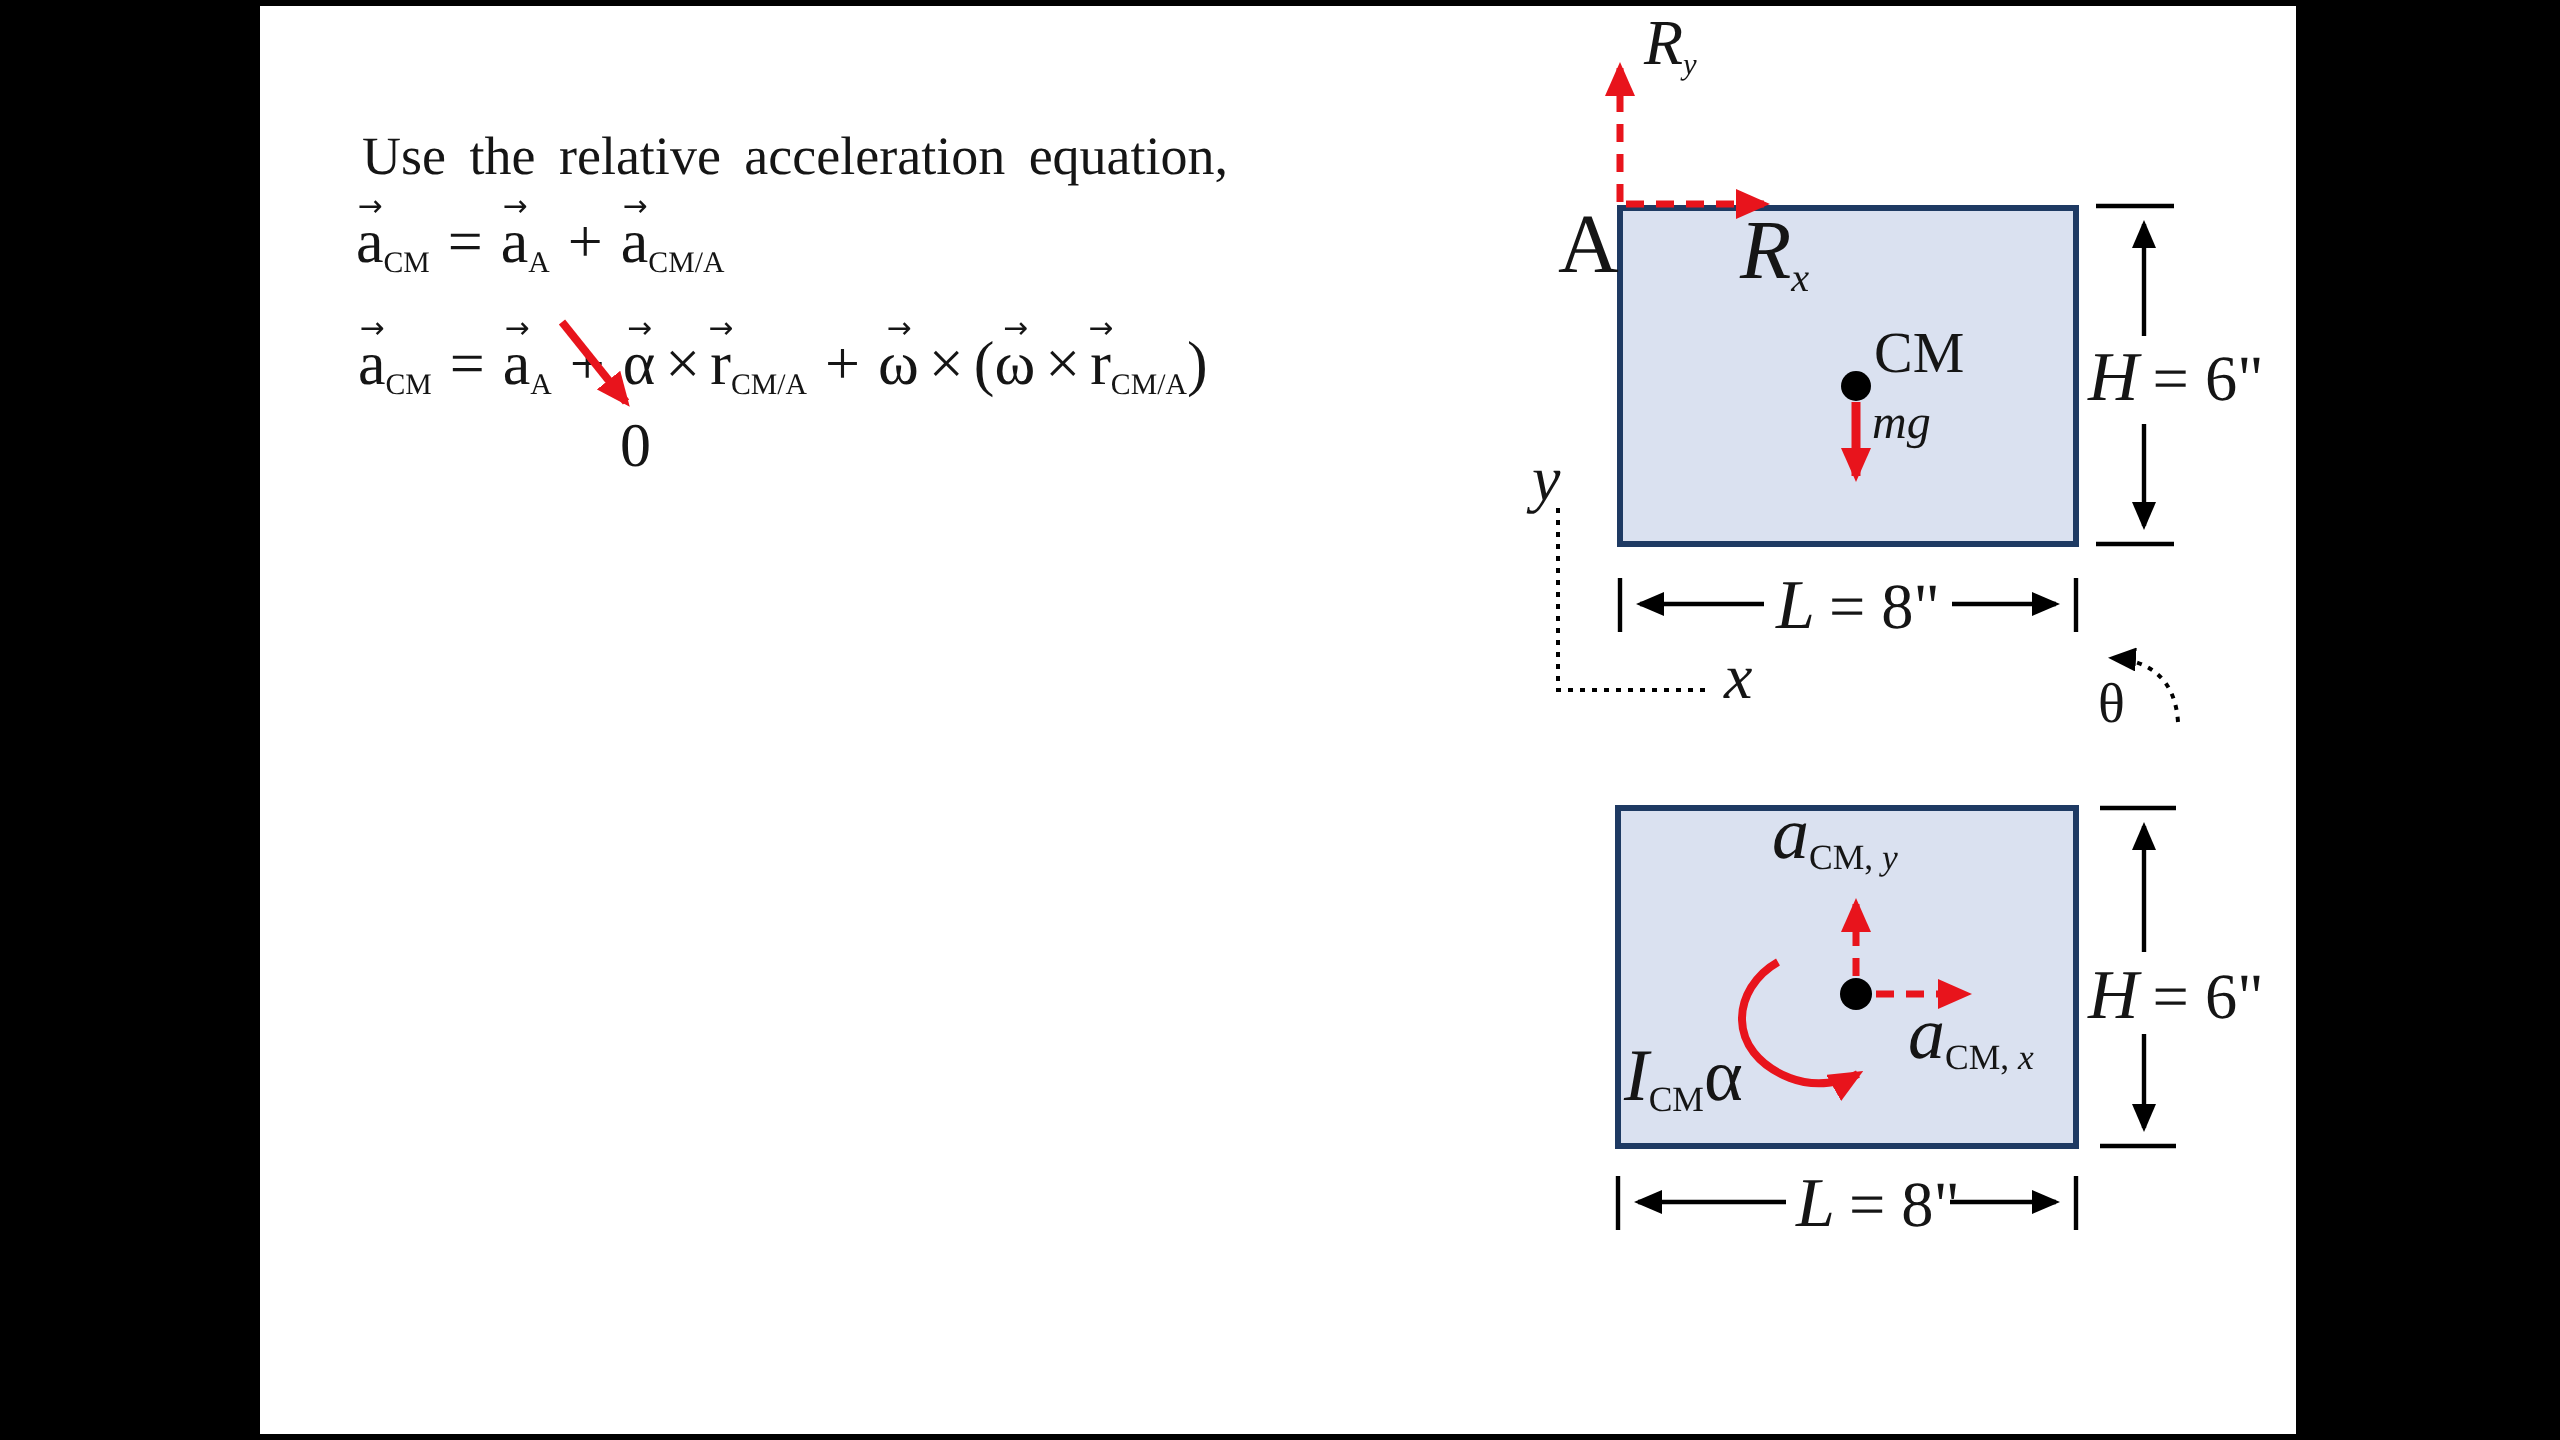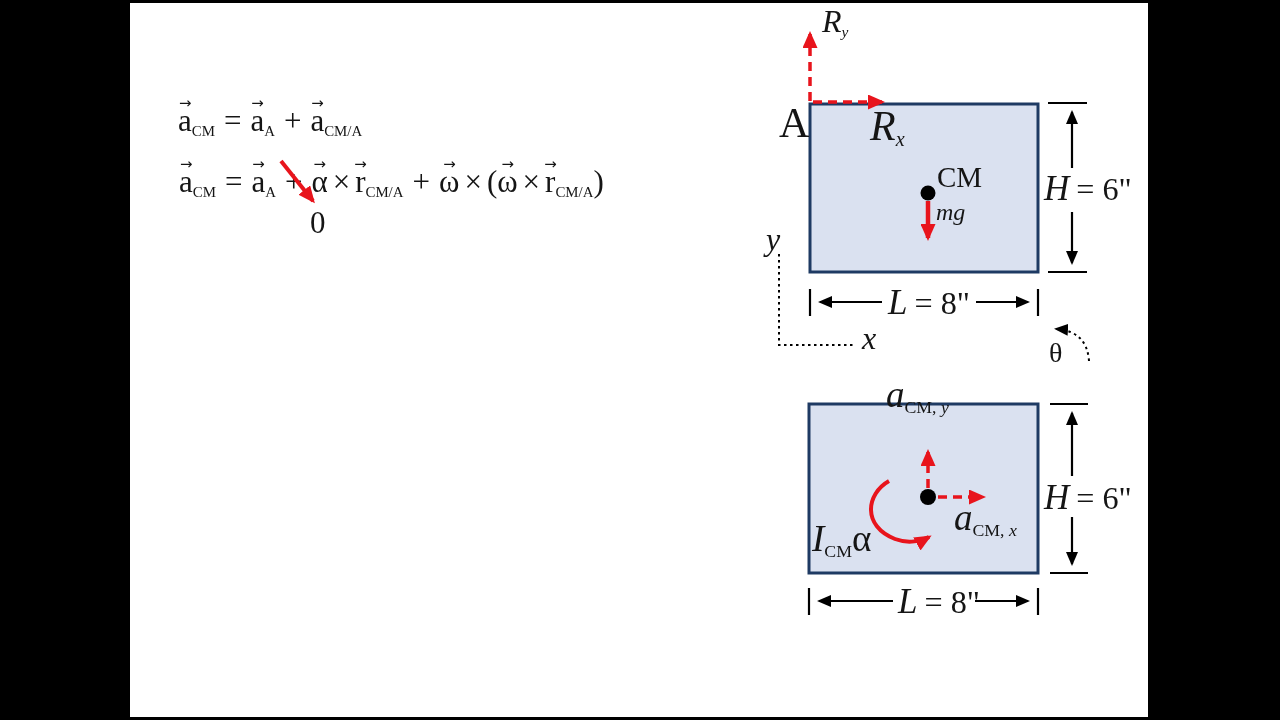--- a/index.html
+++ b/index.html
@@ -19,20 +19,21 @@
   .overlay{position:absolute;left:0;top:0;width:1280px;height:720px;pointer-events:none;}
   .dimlbl{font-size:35px;}
   .dimlbl .val{margin-left:7px;font-size:0.92em;}
 </style>
 </head>
 <body>
 
 <div class="stage">
   <div class="slide"></div>
 
+  <div class="intro abs" style="left:181px;top:64px;">Use the relative acceleration equation,</div>
 
   <div class="eq" style="left:178px;top:103px;">
     <span class="vec"><span class="hat">→</span><span>a</span></span><sub>CM</sub><span class="op">=</span><span class="vec"><span class="hat">→</span><span>a</span></span><sub>A</sub><span class="op">+</span><span class="vec"><span class="hat">→</span><span>a</span></span><sub>CM/A</sub>
   </div>
 
   <div class="eq" style="left:179px;top:164px;">
     <span class="vec"><span class="hat">→</span><span>a</span></span><sub>CM</sub><span class="op">=</span><span class="vec"><span class="hat">→</span><span>a</span></span><sub>A</sub><span class="op">+</span><span class="vec"><span class="hat">→</span><span>α</span></span><span class="times">×</span><span class="vec"><span class="hat">→</span><span>r</span></span><sub>CM/A</sub><span class="op">+</span><span class="vec"><span class="hat">→</span><span>ω</span></span><span class="times">×</span><span>(</span><span class="vec"><span class="hat">→</span><span>ω</span></span><span class="times">×</span><span class="vec"><span class="hat">→</span><span>r</span></span><sub>CM/A</sub><span>)</span>
   </div>
 
   <div class="abs" style="left:310px;top:206px;font-size:31px;">0</div>
@@ -99,18 +100,18 @@
   <div class="abs ital" style="left:822px;top:4px;font-size:32px;"><span>R</span><sub class="ital">y</sub></div>
   <div class="abs ital" style="left:870px;top:103px;font-size:42px;"><span>R</span><sub class="ital">x</sub></div>
   <div class="abs" style="left:937px;top:162px;font-size:29px;">CM</div>
   <div class="abs ital" style="left:936px;top:199px;font-size:24px;">mg</div>
   <div class="abs dimlbl" style="left:1044px;top:170px;"><span class="ital">H</span><span class="val">= 6"</span></div>
   <div class="abs dimlbl" style="left:888px;top:284px;"><span class="ital">L</span><span class="val">= 8"</span></div>
   <div class="abs ital" style="left:766px;top:222px;font-size:32px;">y</div>
   <div class="abs ital" style="left:862px;top:321px;font-size:32px;">x</div>
   <div class="abs" style="left:1049px;top:338px;font-size:28px;">θ</div>
 
-  <div class="abs" style="left:886px;top:375px;font-size:37px;"><span class="ital">a</span><sub><span>CM, </span><span class="ital">y</span></sub></div>
+  <div class="abs" style="left:886px;top:398px;font-size:37px;"><span class="ital">a</span><sub><span>CM, </span><span class="ital">y</span></sub></div>
   <div class="abs" style="left:954px;top:498px;font-size:37px;"><span class="ital">a</span><sub><span>CM, </span><span class="ital">x</span></sub></div>
   <div class="abs" style="left:812px;top:519px;font-size:37px;"><span class="ital">I</span><sub>CM</sub><span>α</span></div>
   <div class="abs dimlbl" style="left:1044px;top:479px;"><span class="ital">H</span><span class="val">= 6"</span></div>
   <div class="abs dimlbl" style="left:898px;top:583px;"><span class="ital">L</span><span class="val">= 8"</span></div>
 </div>
 
 </body></html>

